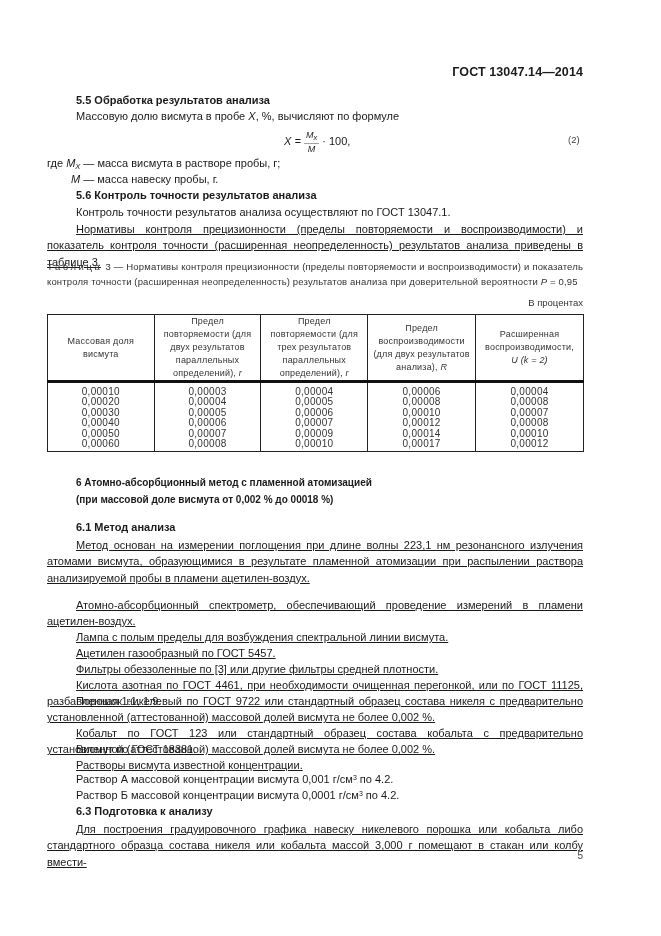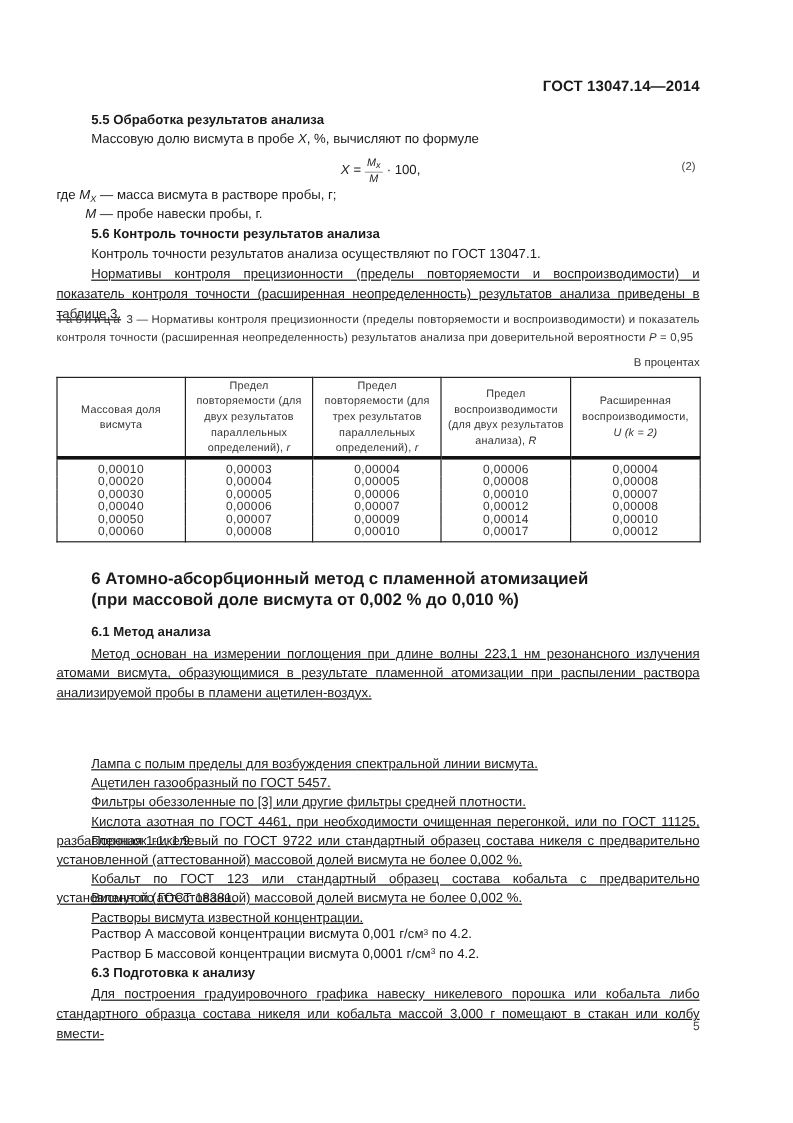--- a/index.html
+++ b/index.html
@@ -24,21 +24,21 @@
   .small { font-size:9.5px; color:#333; }
   table.t { position:absolute; left:47px; top:314px; width:537px; border-collapse:collapse;
             font-size:9px; color:#333; }
   table.t th, table.t td { border-left:1px solid #222; border-right:1px solid #222; text-align:center;
             font-weight:normal; }
   table.t thead th { border-top:1.5px solid #222; border-bottom:3px solid #111; height:53px;
             line-height:13px; padding:0 3px; letter-spacing:0.2px; }
   table.t tbody td { line-height:10.4px; font-size:10px; letter-spacing:0.3px; padding:0; }
   table.t tbody tr:first-child td { padding-top:4px; }
   table.t tbody tr:last-child td { border-bottom:1.5px solid #222; padding-bottom:2px; }
-  .h1 { font-size:14px; font-weight:bold; line-height:17px; }
+  .h1 { font-size:10px; font-weight:bold; line-height:17px; }
   .pageno { right:78px; top:850px; font-size:10px; color:#444; }
   i { font-style:italic; }
   sub { font-size:7.5px; vertical-align:-2px; }
   sup { font-size:7px; vertical-align:3px; }
 </style>
 </head>
 <body>
 
 <div class="page">
 
@@ -47,21 +47,21 @@
   <div class="abs h2" style="left:76px;top:94px;">5.5  Обработка результатов анализа</div>
   <div class="abs p" style="left:76px;top:110px;"><span>Массовую долю висмута в пробе </span><i>X</i><span>, %, вычисляют по формуле</span></div>
 
   <div class="abs formula" style="left:284px;top:130px;">
     <i>X = </i><span class="frac"><span class="num"><span>M</span><sub>x</sub></span><span class="den">M</span></span>
     <span>· 100,</span>
   </div>
   <div class="abs eqno" style="left:568px;top:134px;">(2)</div>
 
   <div class="abs p" style="left:47px;top:157px;"><span>где </span><i>M</i><sub><i>X</i></sub><span> — масса висмута в растворе пробы, г;</span></div>
-  <div class="abs p" style="left:71px;top:173px;"><i>M</i><span> — пробе навески пробы, г.</span></div>
+  <div class="abs p" style="left:71px;top:173px;"><i>M</i><span> — масса навеску пробы, г.</span></div>
 
   <div class="abs h2" style="left:76px;top:189px;">5.6  Контроль точности результатов анализа</div>
   <div class="abs p" style="left:76px;top:206px;text-align:right;">Контроль точности результатов анализа осуществляют по ГОСТ 13047.1.</div>
   <div class="j ind" style="top:221px;">Нормативы контроля прецизионности (пределы повторяемости и воспроизводимости) и показатель контроля точности (расширенная неопределенность) результатов анализа приведены в таблице 3.</div>
 
   <div class="cap" style="top:259px;"><span class="spaced">Таблица</span><span> 3 — Нормативы контроля прецизионности (пределы повторяемости и воспроизводимости) и показатель контроля точности (расширенная неопределенность) результатов анализа при доверительной вероятности </span><i>P</i><span> = 0,95</span></div>
   <div class="abs small" style="right:78px;top:297px;">В процентах</div>
 
   <table class="t">
     <colgroup>
@@ -120,25 +120,26 @@
           <td>0,00060</td>
           <td>0,00008</td>
           <td>0,00010</td>
           <td>0,00017</td>
           <td>0,00012</td>
         </tr>
     </tbody>
   </table>
 
   <div class="abs h1" style="left:76px;top:474px;">6  Атомно-абсорбционный метод с пламенной атомизацией</div>
-  <div class="abs h1" style="left:76px;top:491px;">(при массовой доле висмута от 0,002 % до 0,010 %)</div>
+  <div class="abs h1" style="left:76px;top:491px;">(при массовой доле висмута от 0,002 % до 00018 %)</div>
 
   <div class="abs h2" style="left:76px;top:521px;">6.1  Метод анализа</div>
   <div class="j ind" style="top:537px;">Метод основан на измерении поглощения при длине волны 223,1 нм резонансного излучения атомами висмута, образующимися в результате пламенной атомизации при распылении раствора анализируемой пробы в пламени ацетилен-воздух.</div>
 
+  <div class="j ind" style="top:597px;">Атомно-абсорбционный спектрометр, обеспечивающий проведение измерений в пламени ацетилен-воздух.</div>
   <div class="j ind" style="top:629px;">Лампа с полым пределы для возбуждения спектральной линии висмута.</div>
   <div class="j ind" style="top:645px;">Ацетилен газообразный по ГОСТ 5457.</div>
   <div class="j ind" style="top:661px;">Фильтры обеззоленные по [3] или другие фильтры средней плотности.</div>
   <div class="j ind" style="top:677px;">Кислота азотная по ГОСТ 4461, при необходимости очищенная перегонкой, или по ГОСТ 11125, разбавленная 1:1, 1:9.</div>
   <div class="j ind" style="top:693px;">Порошок никелевый по ГОСТ 9722 или стандартный образец состава никеля с предварительно установленной (аттестованной) массовой долей висмута не более 0,002 %.</div>
   <div class="j ind" style="top:725px;">Кобальт по ГОСТ 123 или стандартный образец состава кобальта с предварительно установленной (аттестованной) массовой долей висмута не более 0,002 %.</div>
   <div class="j ind" style="top:741px;">Висмут по ГОСТ 18381.</div>
   <div class="j ind" style="top:757px;">Растворы висмута известной концентрации.</div>
   <div class="abs p" style="left:76px;top:773px;"><span>Раствор А массовой концентрации висмута 0,001 г/см</span><sup>3</sup><span> по 4.2.</span></div>
   <div class="abs p" style="left:76px;top:789px;"><span>Раствор Б массовой концентрации висмута 0,0001 г/см</span><sup>3</sup><span> по 4.2.</span></div>

